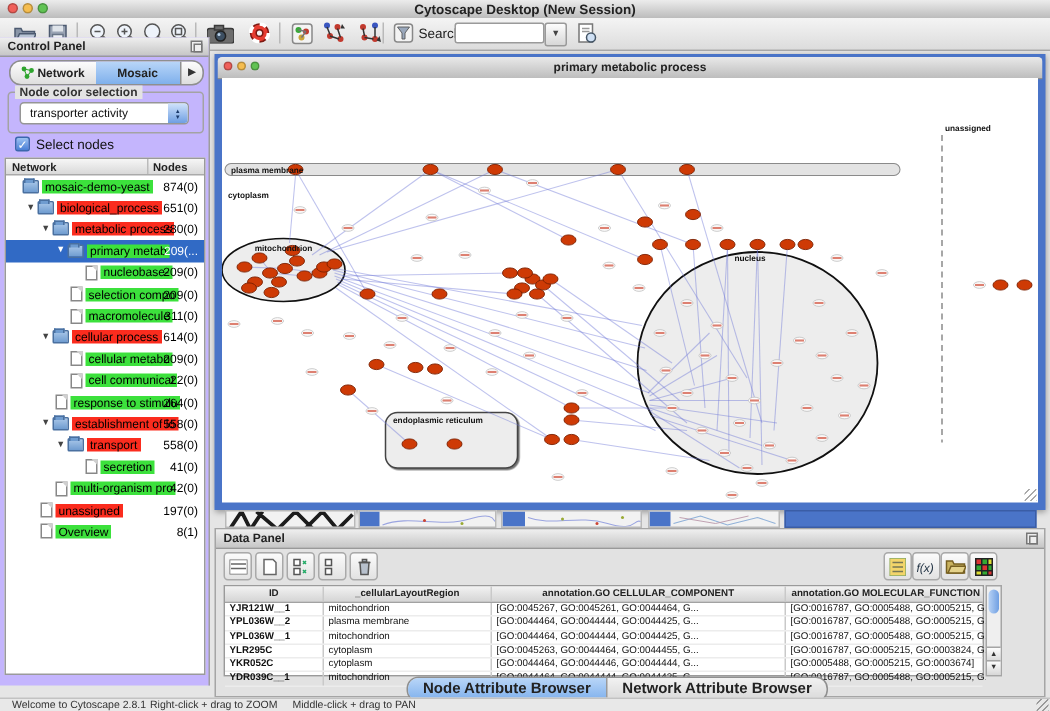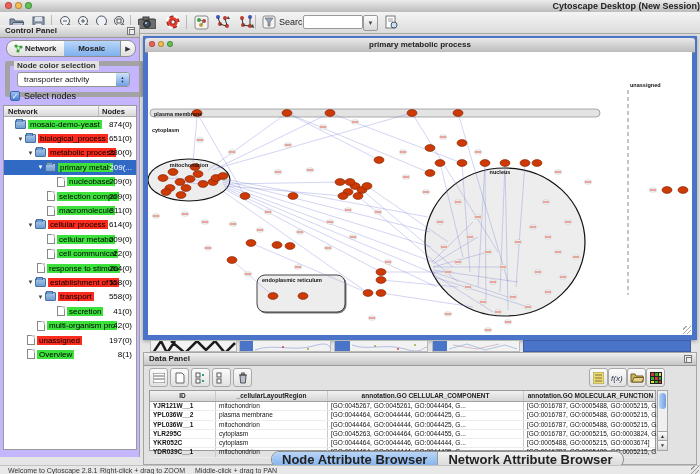--- a/index.html
+++ b/index.html
@@ -2,40 +2,40 @@
 <html><head>
 <meta charset="utf-8">
 <style>
   html,body{margin:0;padding:0}
   body{width:700px;height:474px;position:relative;overflow:hidden;background:#e5e5e5;
        font-family:"Liberation Sans",sans-serif;-webkit-font-smoothing:antialiased}
   .abs{position:absolute}
   
   .mactitle{background:linear-gradient(#ececec,#bcbcbc);border-bottom:1px solid #8e8e8e}
   .tl{width:7px;height:7px;border-radius:50%;position:absolute;top:2px;border:1px solid rgba(0,0,0,.25);box-sizing:border-box}
-  .title-text{width:100%;text-align:right;font-size:9px;font-weight:bold;color:#222;line-height:12px}
+  .title-text{width:100%;text-align:center;font-size:9px;font-weight:bold;color:#222;line-height:12px}
   
   #toolbar{left:0;top:12px;width:700px;height:21px;background:linear-gradient(#f4f4f4,#dcdcdc);border-bottom:1px solid #a9a9a9}
   .tbtn{position:absolute;top:1px;width:20px;height:18px;display:flex;align-items:center;justify-content:center}
   .tsep{position:absolute;top:3px;width:1px;height:14px;background:#b9b9b9}
   #search-label{position:absolute;top:5px;font-size:9px;color:#222}
   #search-field{position:absolute;top:3px;width:58px;height:12px;background:#fff;border:1px solid #9a9a9a;border-radius:2px}
   #search-drop{position:absolute;top:3px;width:13px;height:14px;background:linear-gradient(#fdfdfd,#d7d7d7);border:1px solid #9a9a9a;border-radius:2px;
      font-size:6px;text-align:center;line-height:14px;color:#444}
   
   #control-panel{left:0;top:25px;width:140px;height:432px;background:#c4b5fd;border-right:1px solid #9f9f9f;box-sizing:border-box}
   .paneltitle{height:12px;background:linear-gradient(#efefef,#c6c6c6);border-bottom:1px solid #999;font-size:8px;font-weight:bold;
       color:#222;padding-left:5px;line-height:12px;position:relative}
   .floatic{position:absolute;right:4px;top:2px;width:8px;height:8px;border:1px solid #777;background:#eee;box-sizing:border-box}
   .floatic:before{content:"";position:absolute;left:1px;top:1px;width:4px;height:4px;border:1px solid #777}
   #cp-tabs{position:absolute;left:6px;top:15px;width:128px;height:15px;display:flex;border:1px solid #8f8f8f;border-radius:8px;background:linear-gradient(#fdfdfd,#dedede);overflow:hidden}
   .cptab{flex:1;font-size:8px;font-weight:bold;text-align:center;line-height:15px;color:#222;display:flex;align-items:center;justify-content:center;gap:2px}
   .cptab.sel{background:linear-gradient(#b9d6f8,#7fb0ec)}
   .cparrow{width:14px;border-left:1px solid #8f8f8f;font-size:7px;line-height:15px;text-align:center;color:#333}
-  #groupbox{position:absolute;left:5px;top:36px;width:129px;height:26px;border:5px solid #a3a3a3;border-radius:3px}
+  #groupbox{position:absolute;left:5px;top:36px;width:129px;height:26px;border:1px solid #a3a3a3;border-radius:3px}
   #groupbox-label{position:absolute;left:4px;top:-5px;background:#e3e3e3;padding:0 3px;font-size:8px;font-weight:bold;color:#333}
   #combo{position:absolute;left:7px;top:6px;width:113px;height:15px;background:#fff;border:1px solid #969696;border-radius:3px;font-size:8px;
      line-height:14px;padding-left:6px;box-sizing:border-box;color:#111}
   #combo-cap{position:absolute;right:0;top:0;width:13px;height:13px;border-radius:0 2px 2px 0;background:linear-gradient(#cfe2fb,#6f9fe2);
      display:flex;flex-direction:column;align-items:center;justify-content:center;font-size:4px;color:#1a3a6b;line-height:4px}
   #checkbox-row{position:absolute;left:10px;top:66px;display:flex;align-items:center;gap:4px}
   #checkbox{width:10px;height:10px;border-radius:2px;background:linear-gradient(#9cc1f2,#4a7fd6);border:1px solid #3b67ad;color:#fff;
      font-size:8px;line-height:10px;text-align:center;box-sizing:border-box}
   #checkbox-label{font-size:9px;color:#111}
   #tree-wrap{position:absolute;left:3px;top:80px;width:134px;height:345px;background:#fff;border:1px solid #9a9a9a;box-sizing:border-box;overflow:hidden}
@@ -81,21 +81,21 @@
   .td{line-height:8.3px}
   .c-id{width:66px;flex:none;font-weight:bold}
   .c-reg{width:112px;flex:none}
   .c-cc{width:196px;flex:none}
   .c-mf{width:133px;flex:none;border-right:none}
   #dp-scroll{position:absolute;left:513px;top:37px;width:11px;height:61px;background:#efefef;border:1px solid #a5a5a5;box-sizing:border-box}
   #dp-thumb{position:absolute;left:1px;top:2px;width:7px;height:16px;border-radius:4px;background:linear-gradient(90deg,#b7d2f5,#6f9fe2)}
   .scrbtn{position:absolute;left:0;width:9px;height:9px;font-size:5px;text-align:center;line-height:9px;color:#333;background:linear-gradient(#fdfdfd,#d7d7d7);border-top:1px solid #a5a5a5}
   
   #dp-tabs{position:absolute;left:127px;top:98px;height:15px;display:flex;border:1px solid #8f8f8f;border-radius:8px;overflow:hidden;background:linear-gradient(#f2f2f2,#d8d8d8)}
-  .dptab{font-size:13px;font-weight:bold;color:#222;line-height:15px;padding:0 10px;border-right:1px solid #9a9a9a}
+  .dptab{font-size:10px;font-weight:bold;color:#222;line-height:15px;padding:0 10px;border-right:1px solid #9a9a9a}
   .dptab:last-child{border-right:none}
   .dptab.sel{background:linear-gradient(#b9d6f8,#7fb0ec)}
   
   #statusbar{left:0;top:465px;width:700px;height:9px;background:#e8e8e8;border-top:1px solid #c2c2c2}
   .status-item{position:absolute;top:0;font-size:7px;color:#333;line-height:9px}
   #status-grip{position:absolute;right:1px;top:0;width:8px;height:8px;
      background:repeating-linear-gradient(135deg,transparent 0 2px,#9a9a9a 2px 3px)}
   svg{display:block}
   .edge{stroke:rgba(110,120,215,.45);stroke-width:.7}
 </style>

